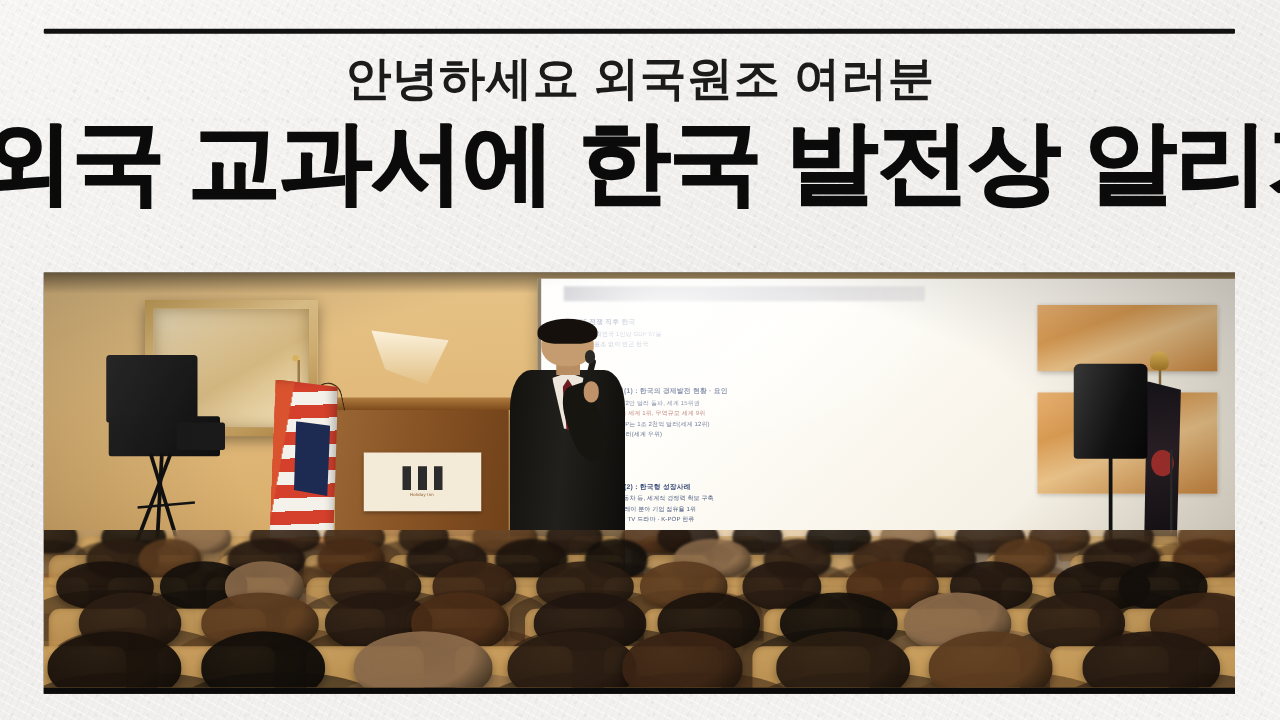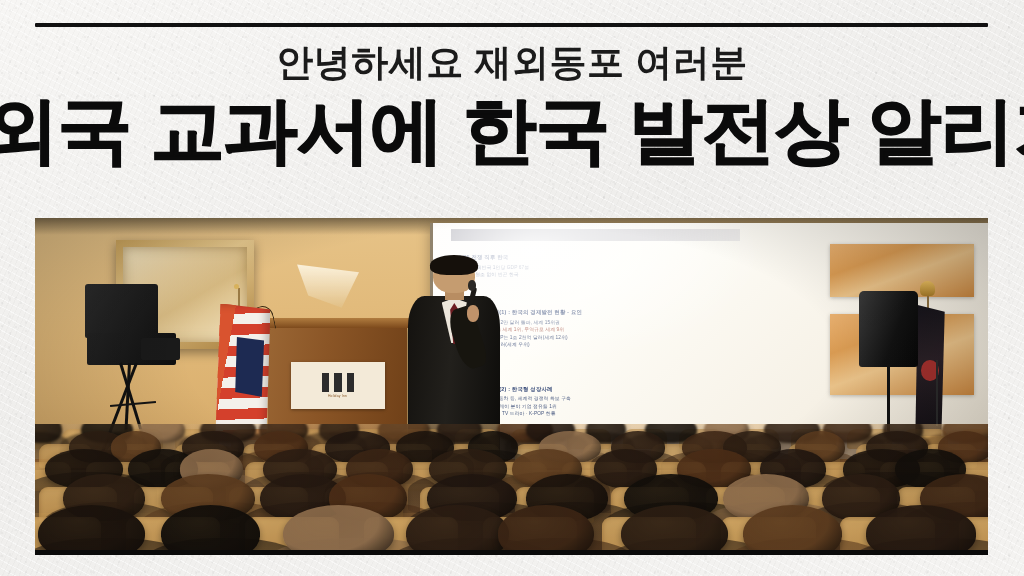--- a/index.html
+++ b/index.html
@@ -279,21 +279,21 @@
     background:radial-gradient(ellipse at 50% 42%, rgba(0,0,0,0) 48%, rgba(0,0,0,.30) 100%);
   }
 </style>
 </head>
 <body>
 
 <div id="paper-bg"></div>
 
 <div id="header">
   <div id="title-rule"></div>
-  <div id="subtitle">안녕하세요 재외동포 여러분</div>
+  <div id="subtitle">안녕하세요 외국원조 여러분</div>
   <div id="main-title">외국 교과서에 한국 발전상 알리기</div>
 </div>
 
 <div id="photo">
   <div id="photo-inner">
 
     <div class="wall"></div>
     <div class="wall-top-shadow"></div>
 
     <div class="mirror" id="mirror-left">

